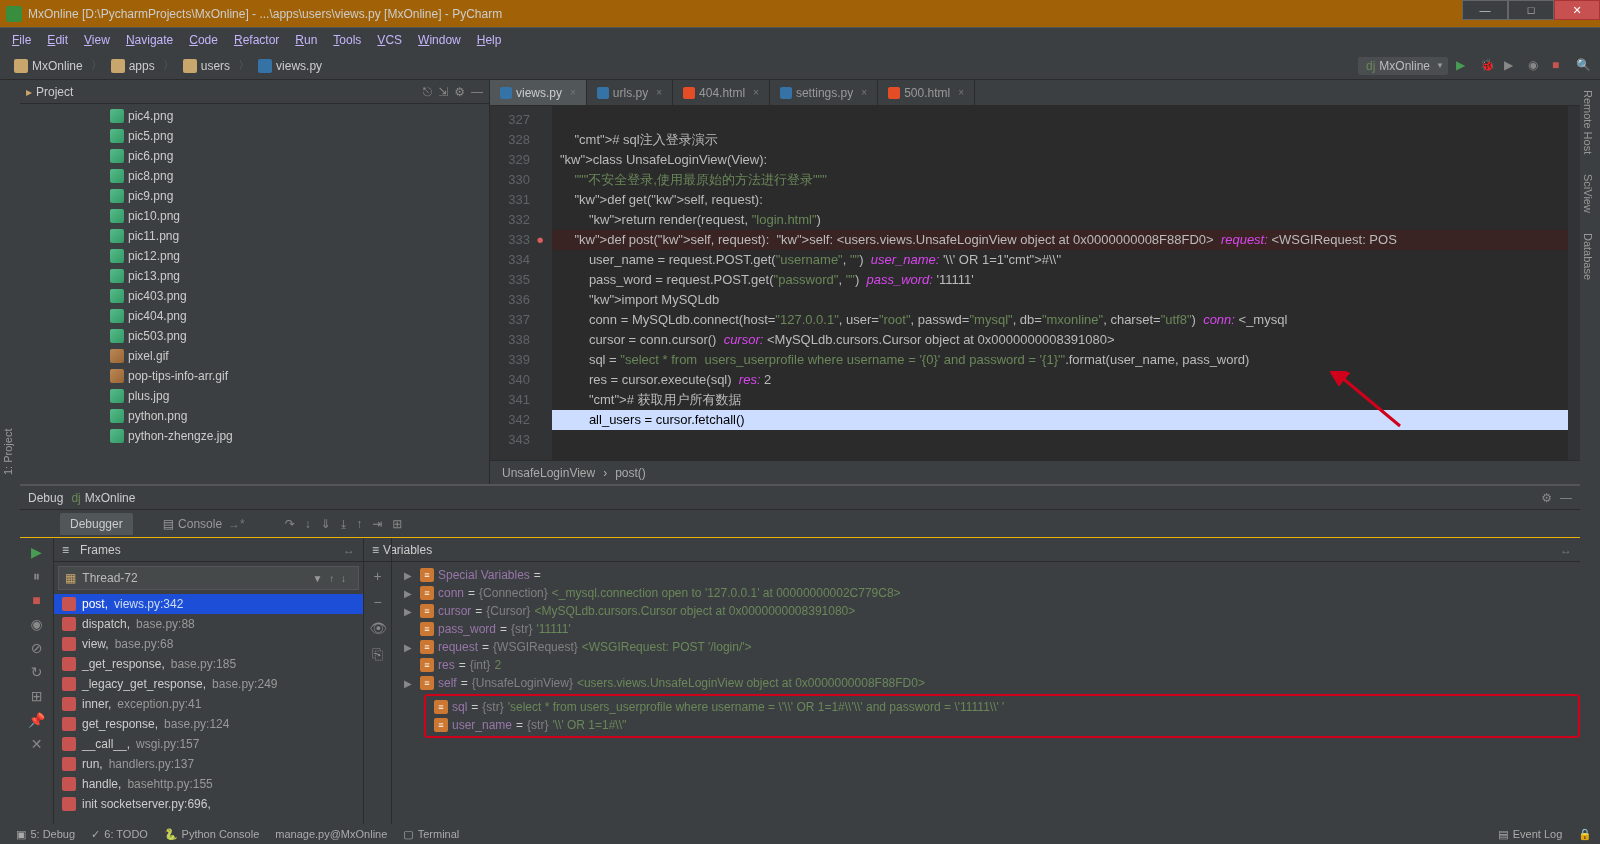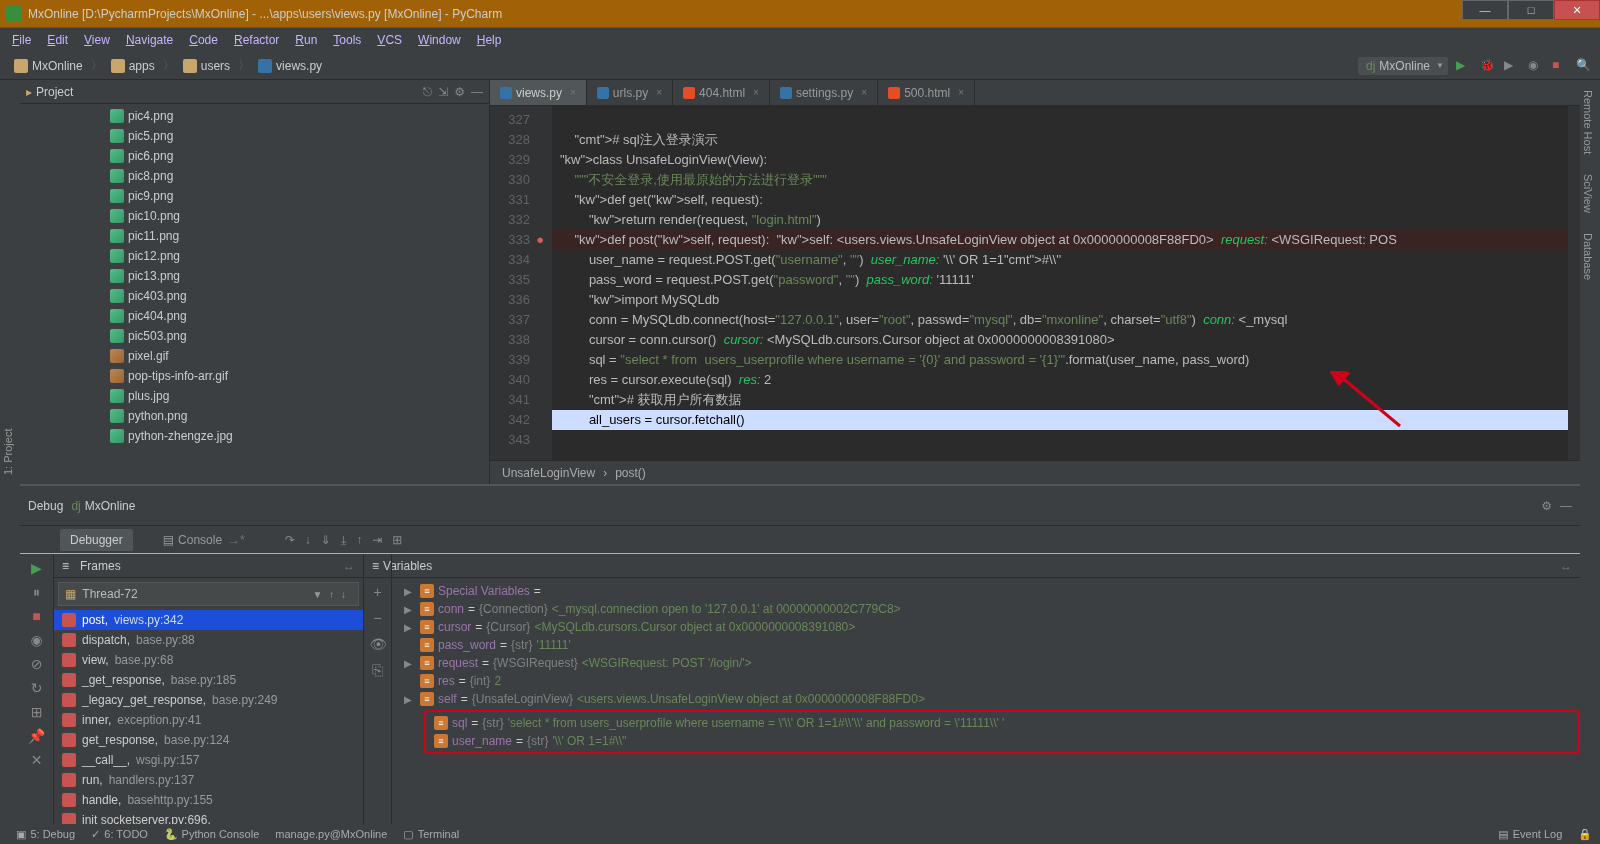--- a/index.html
+++ b/index.html
@@ -60,29 +60,29 @@
 .tab-icon.html { background: #e44d26; }
 .tab-close { color: #777; margin-left: 4px; font-size:10px; }
 
 .editor-body { flex: 1; display: flex; position: relative; overflow: hidden; font-family: "Consolas", monospace; font-size: 13px; }
 .gutter { width: 48px; background: #313335; color: #606366; text-align: right; padding: 4px 8px 0 0; line-height: 20px; }
 .gutter .bp { position: relative; }
 .gutter .bp::after { content: "●"; color: #db5c5c; position: absolute; right: -14px; }
 .fold-gutter { width: 14px; background: #313335; }
 .code { flex: 1; padding: 4px 0 0 8px; line-height: 20px; white-space: pre; overflow-x: hidden; }
 .code .str { color: #6a8759; }
-.code .hint { color: #22c55e; font-style: italic; }
+.code .hint { color: #d946ef; font-style: italic; }
 .line-bp { background: #3a2323; display: block; margin-left: -8px; padding-left: 8px; }
 .line-cur { background: #ccddff; color: #000; display: block; margin-left: -8px; padding-left: 8px; }
 .minimap { width: 12px; background: #313335; }
 .breadcrumb { height: 24px; background: #3c3f41; display: flex; align-items: center; padding: 0 12px; color: #aaa; gap: 8px; border-top:1px solid #2b2b2b; }
 .arrow { position: absolute; left: 840px; top: 265px; pointer-events: none; }
 
 .debug-panel { height: 340px; background: #3c3f41; display: flex; flex-direction: column; border-top: 2px solid #555; }
-.debug-header { height: 40px; display: flex; align-items: center; padding: 0 8px; color: #ccc; border-bottom:1px solid #2b2b2b; }
+.debug-header { height: 24px; display: flex; align-items: center; padding: 0 8px; color: #ccc; border-bottom:1px solid #2b2b2b; }
 .debug-header-right { margin-left: auto; display: flex; gap: 8px; color:#888; }
 .debug-tabs { height: 28px; display: flex; align-items: center; padding-left: 40px; gap: 20px; border-bottom:1px solid #eab308; }
 .debug-tab { padding: 4px 10px; color: #999; cursor: pointer; display:flex; align-items:center; gap:4px; }
 .debug-tab.active { background: #515658; color: #ccc; border-radius: 2px 2px 0 0; }
 .debug-toolbar-icons { display:flex; gap:10px; margin-left:10px; color:#888; }
 .debug-body { flex: 1; display: flex; min-height:0; position:relative; }
 .debug-left-icons { width: 34px; background:#3c3f41; display:flex; flex-direction:column; align-items:center; gap:8px; padding-top:6px; border-right:1px solid #2b2b2b; }
 .dli { width:16px; height:16px; color:#888; cursor:pointer; font-size:14px; text-align:center; }
 .dli.play { color:#499c54; }
 .dli.stop { color:#c75450; }

